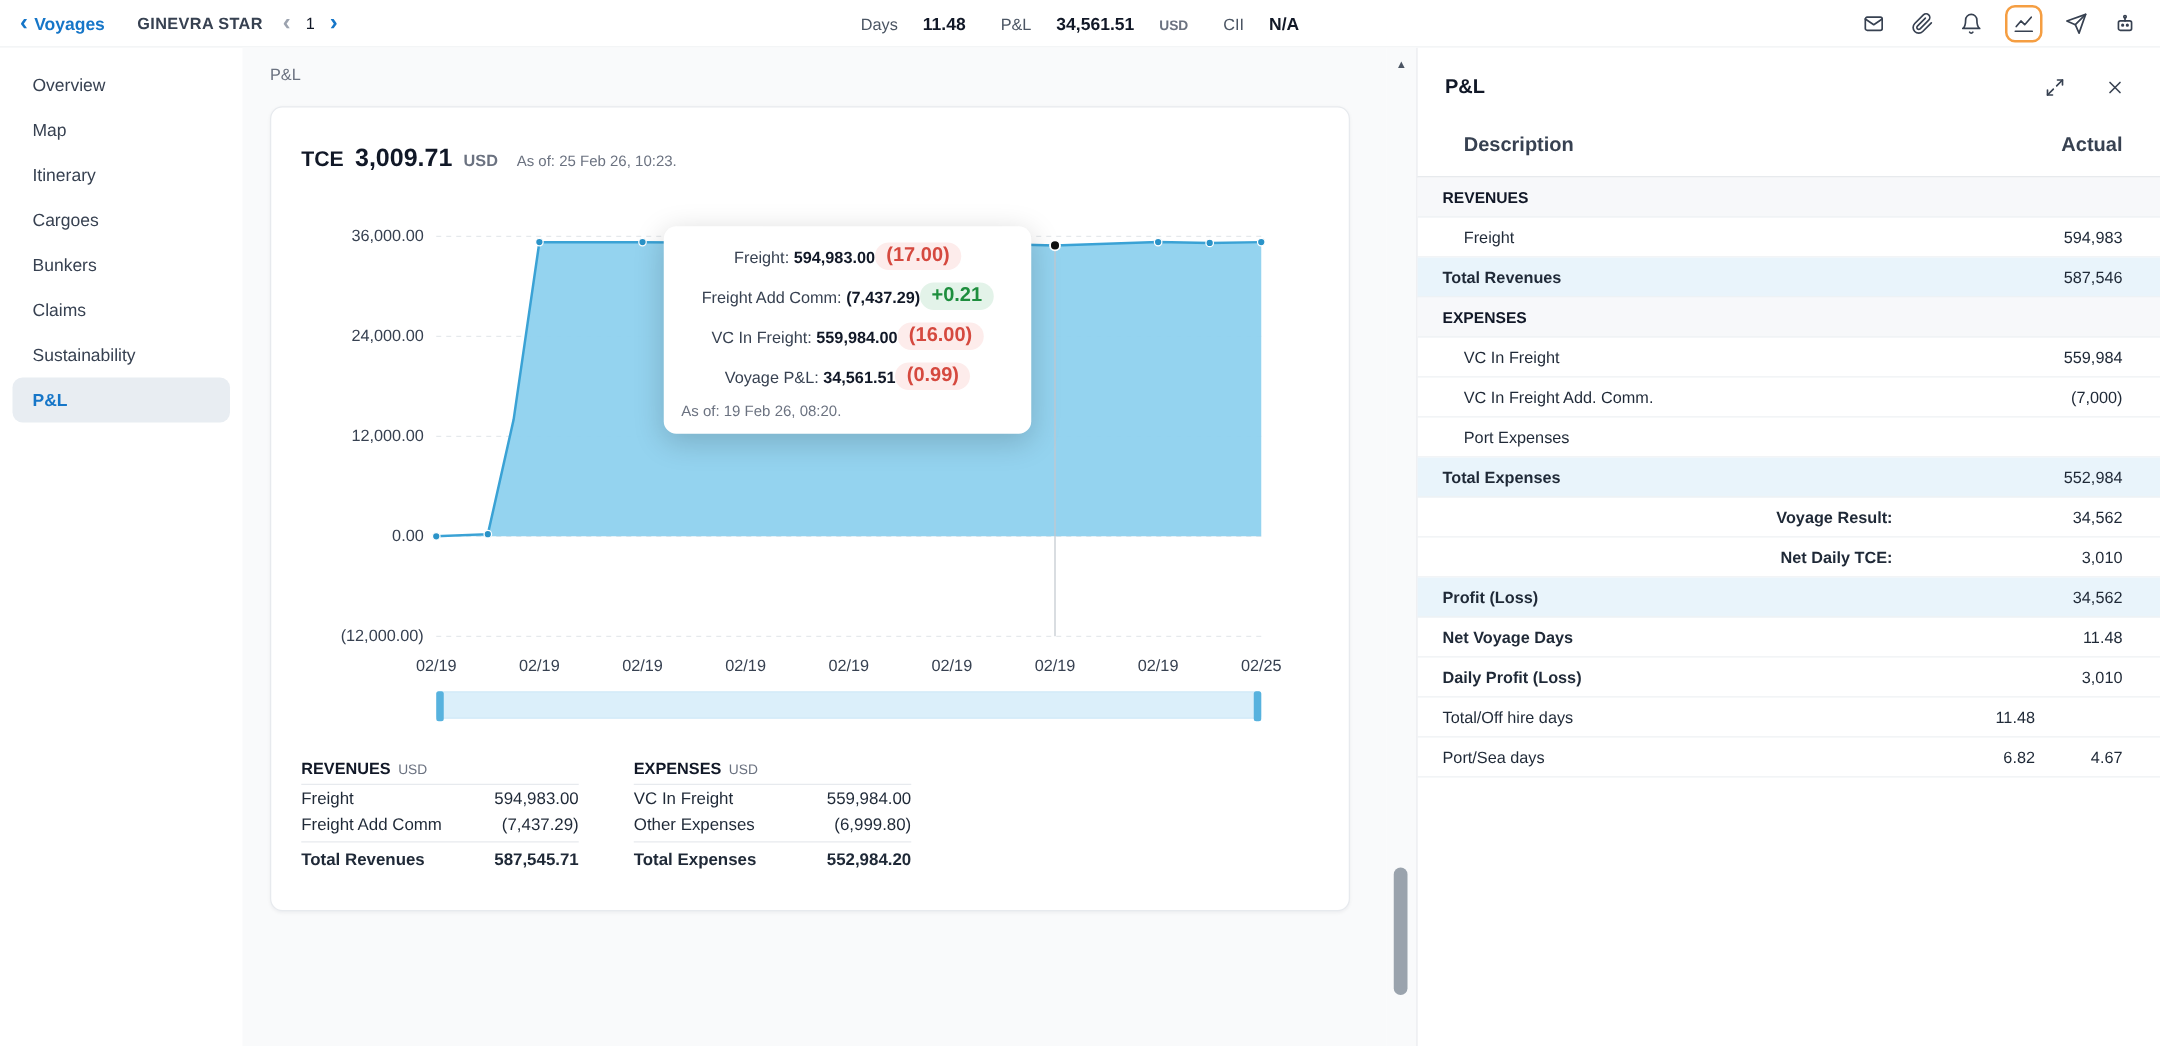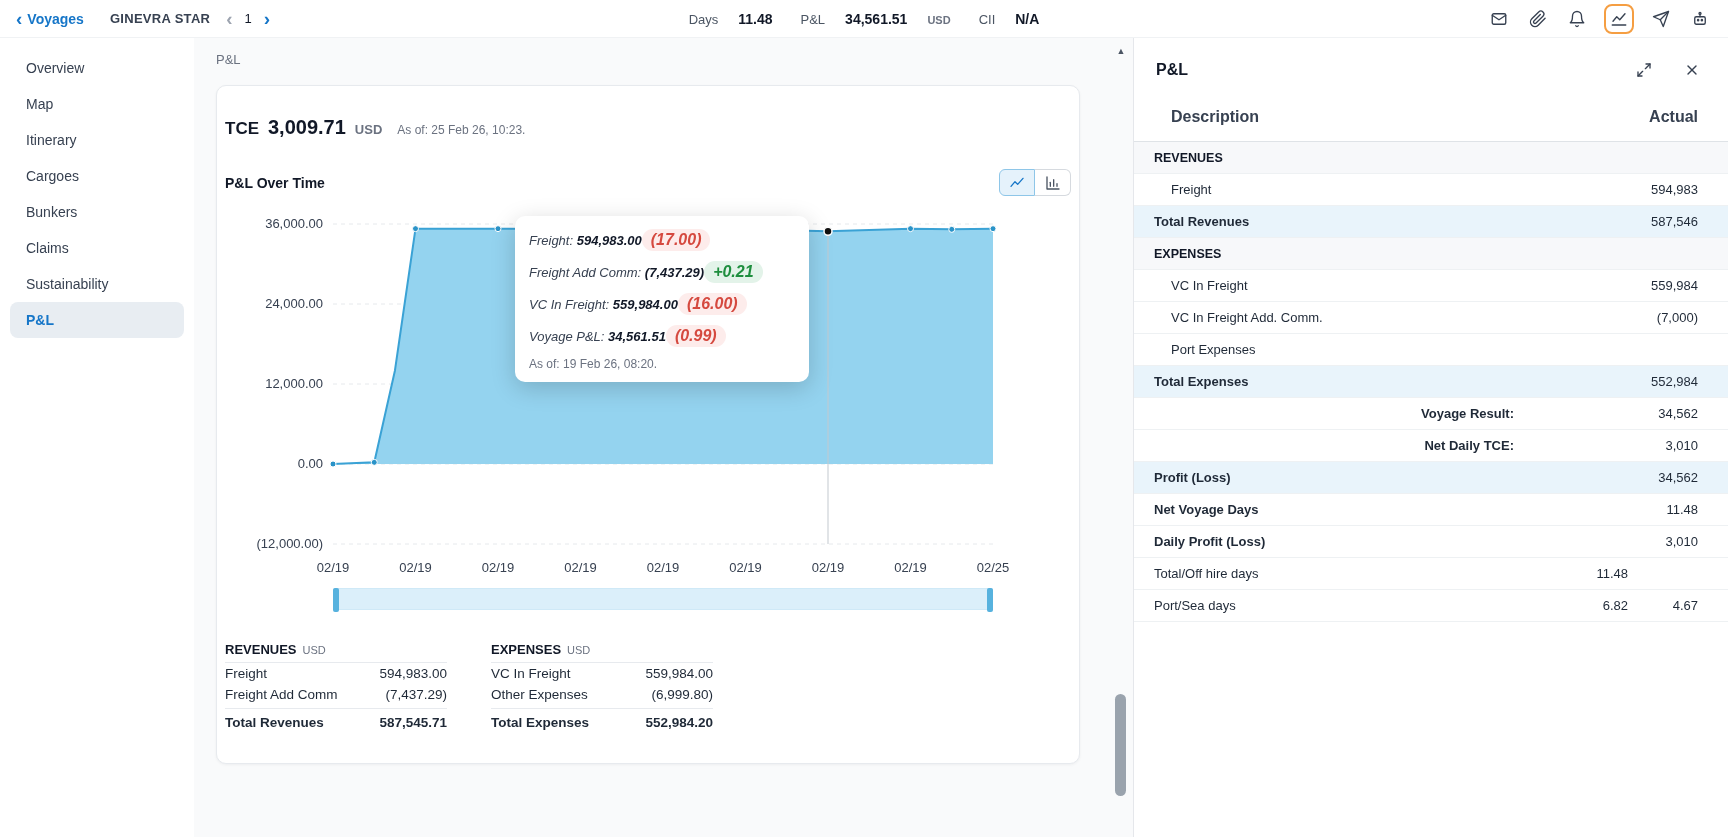--- a/index.html
+++ b/index.html
@@ -38,21 +38,21 @@
   
   .sidebar { width:194px; background:#fff; padding:12px 10px 12px; flex-shrink:0; }
   .side-item { height:36px; display:flex; align-items:center; padding:0 16px;
                border-radius:8px; color:#374151; font-size:14px; cursor:pointer; }
   .side-item.active { background:#e8edf2; color:#1676c8; font-weight:600; }
 
   
   .main { flex:1; background:#f9fafb; padding:14px 0 0 22px; position:relative; min-width:0; }
   .crumb { color:#6b7280; font-size:13px; margin-bottom:18px; }
   .card { width:864px; background:#fff; border:1px solid #e7eaee; border-radius:10px;
-          box-shadow:0 1px 3px rgba(16,24,40,.05); padding:26px 8px 30px; }
+          box-shadow:0 1px 3px rgba(16,24,40,.05); padding:26px 24px 30px; }
   .tce-row { display:flex; align-items:baseline; gap:9px; margin:4px 0 30px; }
   .tce-lab { font-size:17px; font-weight:bold; color:#111827; }
   .tce-val { font-size:20px; font-weight:bold; color:#111827; }
   .tce-cur { font-size:13px; font-weight:bold; color:#6b7280; }
   .tce-asof { font-size:12px; color:#6b7280; margin-left:6px; }
 
   .chart-head { display:flex; align-items:center; justify-content:space-between; margin-bottom:8px; }
   .chart-title { font-size:14px; font-weight:bold; color:#111827; }
   .toggle { display:flex; }
   .tg-btn { width:36px; height:27px; border:1px solid #d6dadf; background:#fff; display:flex;
@@ -61,21 +61,21 @@
   .tg-btn:last-child { border-radius:0 6px 6px 0; border-left:none; }
   .tg-btn.active { background:#e5f2fb; border-color:#8ec6e8; color:#1676c8; }
   .tg-btn svg { width:16px; height:16px; }
 
   .chart-wrap { position:relative; }
   svg.chart { display:block; width:816px; height:378px; }
   svg.chart text { font-family:"Liberation Sans", sans-serif; }
 
   .tooltip { position:absolute; left:290px; top:12px; width:294px; background:#fff;
              border-radius:10px; box-shadow:0 6px 24px rgba(0,0,0,.18); padding:13px 14px 11px; }
-  .tt-row { display:flex; align-items:center; justify-content:flex-start; margin-bottom:10px;font-style:italic; }
+  .tt-row { display:flex; align-items:center; justify-content:center; margin-bottom:10px; }
   .tt-left { font-size:13px; color:#374151; }
   .tt-left b { color:#111827; }
   .badge { font-size:16px; font-weight:bold; padding:2px 9px; border-radius:11px; white-space:nowrap; }
   .badge.neg { background:#fdeceb; color:#d5493f; }
   .badge.pos { background:#e3f3e9; color:#1e8e3e; }
   .tt-asof { font-size:12px; color:#6b7280; margin-top:2px; }
 
   .slider { margin:6px 0 0 108px; width:660px; height:22px; background:#dbeffa;
             border:1px solid #cfe9f7; border-radius:2px; position:relative; cursor:pointer; }
   .handle { position:absolute; top:-1px; width:6px; height:24px; background:#57b2de; border-radius:2px; }
@@ -226,38 +226,20 @@
     <div class="crumb">P&amp;L</div>
 
     <div class="card">
       <div class="tce-row">
         <span class="tce-lab">TCE</span>
         <span class="tce-val">3,009.71</span>
         <span class="tce-cur">USD</span>
         <span class="tce-asof">As of: 25 Feb 26, 10:23.</span>
       </div>
 
-      <div class="chart-head">
-        <span class="chart-title">P&amp;L Over Time</span>
-        <div class="toggle">
-          <span class="tg-btn active">
-            <svg viewBox="0 0 24 24" fill="none" stroke="currentColor" stroke-width="2" stroke-linecap="round" stroke-linejoin="round">
-                <polyline points="3 17 9 10 13 14 21 5"></polyline>
-              </svg>
-          </span>
-          <span class="tg-btn">
-            <svg viewBox="0 0 24 24" fill="none" stroke="currentColor" stroke-width="2" stroke-linecap="round" stroke-linejoin="round">
-                <path d="M3 3v18h18"></path>
-                <path d="M8 17V11"></path>
-                <path d="M13 17V7"></path>
-                <path d="M18 17v-4"></path>
-              </svg>
-          </span>
-        </div>
-      </div>
 
       <div class="chart-wrap">
         <svg class="chart" viewBox="0 0 816 378">
             <line x1="108" x2="768" y1="20" y2="20" stroke="#e6e9ec" stroke-dasharray="4 4"></line>
             <text x="98" y="24" text-anchor="end" fill="#374151" font-size="13">36,000.00</text>
             <line x1="108" x2="768" y1="100" y2="100" stroke="#e6e9ec" stroke-dasharray="4 4"></line>
             <text x="98" y="104" text-anchor="end" fill="#374151" font-size="13">24,000.00</text>
             <line x1="108" x2="768" y1="180" y2="180" stroke="#e6e9ec" stroke-dasharray="4 4"></line>
             <text x="98" y="184" text-anchor="end" fill="#374151" font-size="13">12,000.00</text>
             <line x1="108" x2="768" y1="260" y2="260" stroke="#e6e9ec" stroke-dasharray="4 4"></line>

